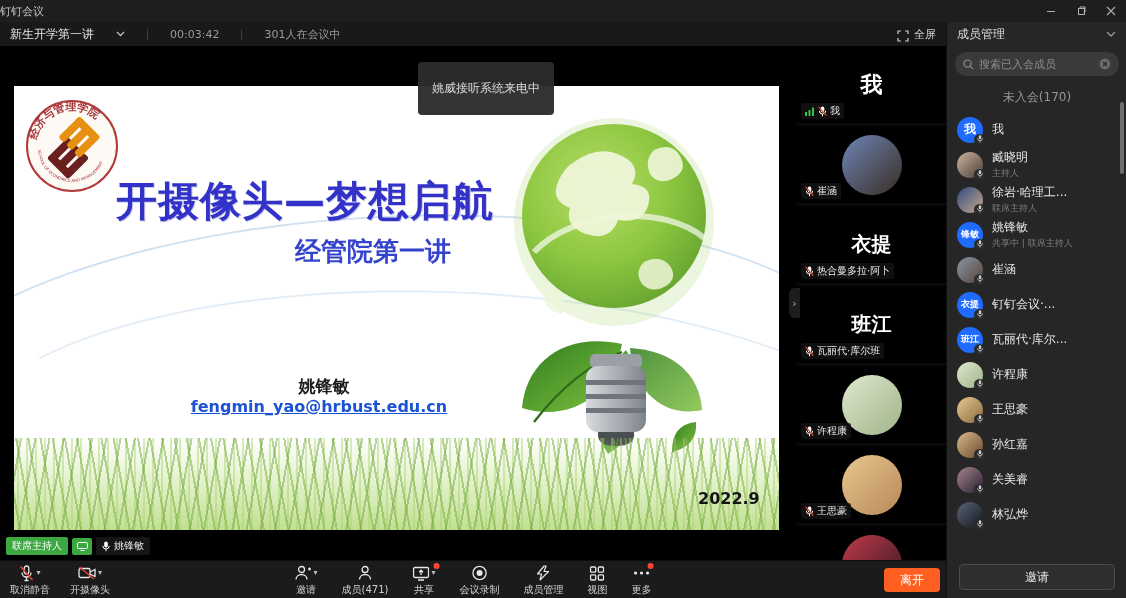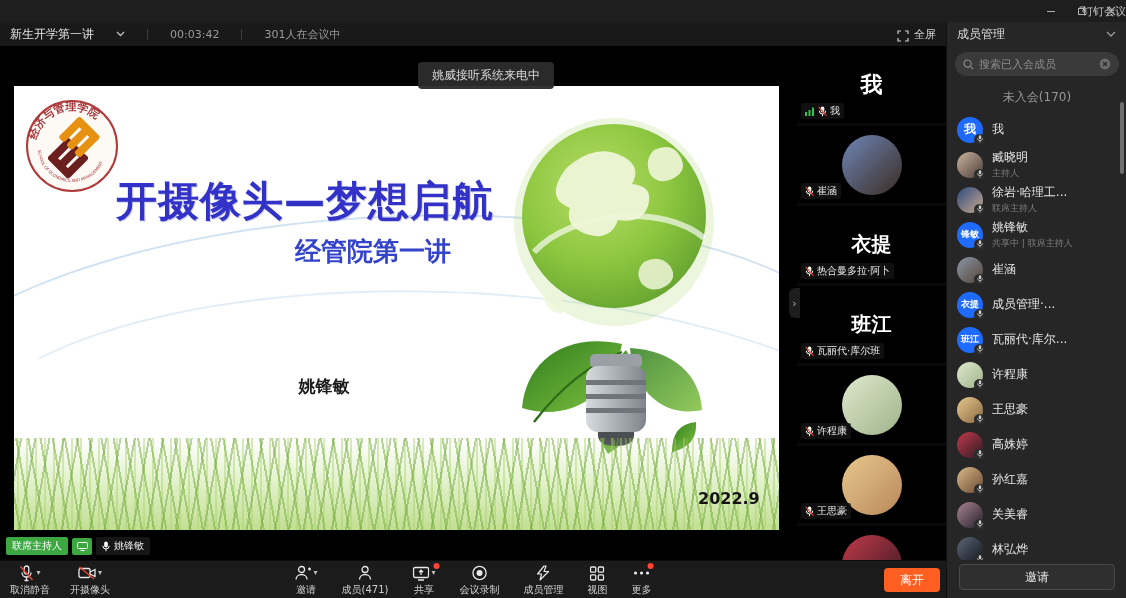--- a/index.html
+++ b/index.html
@@ -1,39 +1,39 @@
 <!DOCTYPE html>
 <html><head>
 <meta charset="utf-8">
 <style>
   *{margin:0;padding:0;box-sizing:border-box}
   html,body{width:1126px;height:598px;overflow:hidden}
   body{position:relative;background:#000;font-family:"DejaVu Sans","Liberation Sans",sans-serif;-webkit-font-smoothing:antialiased}
 
   
   #titlebar{position:absolute;left:0;top:0;width:1126px;height:22px;background:#1e1e1e;display:flex;align-items:center}
-  #titlebar .t{position:absolute;left:0;right:0;text-align:right;font-size:11px;color:#c8c8c8}
+  #titlebar .t{position:absolute;left:0;right:0;text-align:left;font-size:11px;color:#c8c8c8}
   #win-controls{position:absolute;right:0;top:0;height:22px;display:flex}
   .wc{width:30px;height:22px;display:flex;align-items:center;justify-content:center;color:#b0b0b0}
   .wc svg{display:block}
 
   
   #infobar{position:absolute;left:0;top:22px;width:946px;height:24px;background:#191919;display:flex;align-items:center;padding:0 10px;gap:22px}
   #infobar .mname{font-size:12px;color:#e3e3e3}
   #infobar .sep{width:1px;height:11px;background:#3d3d3d}
   #infobar .dim{font-size:11px;color:#9b9b9b}
   #fullscreen{margin-left:auto;display:flex;align-items:flex-end;gap:5px;color:#cfcfcf;font-size:11px}
 
   
   #panel-header{position:absolute;left:946px;top:22px;width:180px;height:24px;background:#262626;border-left:1px solid #101010;display:flex;align-items:center;padding:0 10px}
   #panel-header .t{font-size:12px;color:#dcdcdc;flex:1}
 
   
   #main{position:absolute;left:0;top:46px;width:793px;height:514px;background:#000;overflow:hidden}
-  #toast{position:absolute;left:418px;top:16px;background:rgba(44,44,44,.96);color:#d9d9d9;font-size:12px;padding:5px 14px;border-radius:4px;white-space:nowrap}
+  #toast{position:absolute;left:418px;top:16px;background:rgba(44,44,44,.96);color:#d9d9d9;font-size:12px;padding:18px 14px;border-radius:4px;white-space:nowrap}
 
   
   #slide{position:absolute;left:14px;top:40px;width:765px;height:444px;background:#ffffff;overflow:hidden}
   .bluewave{position:absolute;border:2px solid rgba(150,188,224,.45);border-radius:50%;width:980px;height:360px;border-left-color:transparent;border-right-color:transparent;border-bottom-color:transparent}
   #wave1{left:-120px;top:130px;transform:rotate(-3deg)}
   #wave2{left:-60px;top:205px;transform:rotate(2deg);opacity:.6}
   #slide-title{position:absolute;left:102px;top:88px;font-size:41px;font-weight:800;color:#3332c8;letter-spacing:1px;text-shadow:1px 1px 0 rgba(60,60,170,.25);white-space:nowrap}
   #slide-subtitle{position:absolute;left:281px;top:148px;font-size:26px;font-weight:700;color:#3443cb;white-space:nowrap}
   #slide-presenter{position:absolute;left:240px;top:289px;width:140px;text-align:center;font-size:17px;font-weight:700;color:#1a1a1a}
   #slide-email{position:absolute;left:155px;top:311px;width:300px;text-align:center;font-size:16px;font-weight:700;color:#1b53d6;text-decoration:underline}
@@ -161,20 +161,21 @@
         <rect x="40" y="28" width="26" height="8" rx="3"></rect>
           <rect x="40" y="39" width="26" height="8" rx="3"></rect>
           <rect x="40" y="50" width="26" height="8" rx="3"></rect>
           <rect x="36" y="28" width="8" height="30" rx="3"></rect>
       </g>
     </svg>
 
     <div id="slide-title">开摄像头—梦想启航</div>
     <div id="slide-subtitle">经管院第一讲</div>
     <div id="slide-presenter">姚锋敏</div>
+    <div id="slide-email">fengmin_yao@hrbust.edu.cn</div>
 
     <svg id="bulb" width="212" height="420" viewBox="0 0 212 420">
       <defs>
         <radialGradient id="gg" cx="40%" cy="35%" r="75%">
           <stop offset="0%" stop-color="#b8dd66"></stop>
             <stop offset="55%" stop-color="#8cc63f"></stop>
             <stop offset="100%" stop-color="#5f9e2d"></stop>
         </radialGradient>
         <linearGradient id="leafg" x1="0" y1="0" x2="1" y2="1">
           <stop offset="0%" stop-color="#2f7d1e"></stop>
@@ -414,21 +415,21 @@
   <div class="m-row">
     <div class="avatar avatar-face blue" style="font-size: 9px;">衣提
       <span class="mic-badge">
         <svg width="6" height="8" viewBox="0 0 6 8">
               <rect x="1.8" y="0.3" width="2.4" height="4" rx="1.2" fill="#cfcfcf"></rect>
               <path d="M0.6 3.3a2.4 2.4 0 0 0 4.8 0M3 5.9v1.6" stroke="#cfcfcf" fill="none" stroke-width="0.8"></path>
             </svg>
       </span>
     </div>
     <div class="m-text">
-      <span class="m-name">成员管理·...</span>
+      <span class="m-name">钉钉会议·...</span>
 
     </div>
   </div>
 
   <div class="m-row">
     <div class="avatar avatar-face blue" style="font-size: 9px;">班江
       <span class="mic-badge">
         <svg width="6" height="8" viewBox="0 0 6 8">
               <rect x="1.8" y="0.3" width="2.4" height="4" rx="1.2" fill="#cfcfcf"></rect>
               <path d="M0.6 3.3a2.4 2.4 0 0 0 4.8 0M3 5.9v1.6" stroke="#cfcfcf" fill="none" stroke-width="0.8"></path>
@@ -464,34 +465,20 @@
               <path d="M0.6 3.3a2.4 2.4 0 0 0 4.8 0M3 5.9v1.6" stroke="#cfcfcf" fill="none" stroke-width="0.8"></path>
             </svg>
       </span>
     </div>
     <div class="m-text">
       <span class="m-name">王思豪</span>
 
     </div>
   </div>
 
-  <div class="m-row">
-    <div class="avatar avatar-face" style="background: linear-gradient(135deg, rgb(194, 58, 74), rgb(44, 26, 38));">
-      <span class="mic-badge">
-        <svg width="6" height="8" viewBox="0 0 6 8">
-              <rect x="1.8" y="0.3" width="2.4" height="4" rx="1.2" fill="#cfcfcf"></rect>
-              <path d="M0.6 3.3a2.4 2.4 0 0 0 4.8 0M3 5.9v1.6" stroke="#cfcfcf" fill="none" stroke-width="0.8"></path>
-            </svg>
-      </span>
-    </div>
-    <div class="m-text">
-      <span class="m-name">高姝婷</span>
-
-    </div>
-  </div>
 
   <div class="m-row">
     <div class="avatar avatar-face" style="background: linear-gradient(135deg, rgb(216, 185, 138), rgb(107, 74, 47));">
       <span class="mic-badge">
         <svg width="6" height="8" viewBox="0 0 6 8">
               <rect x="1.8" y="0.3" width="2.4" height="4" rx="1.2" fill="#cfcfcf"></rect>
               <path d="M0.6 3.3a2.4 2.4 0 0 0 4.8 0M3 5.9v1.6" stroke="#cfcfcf" fill="none" stroke-width="0.8"></path>
             </svg>
       </span>
     </div>

